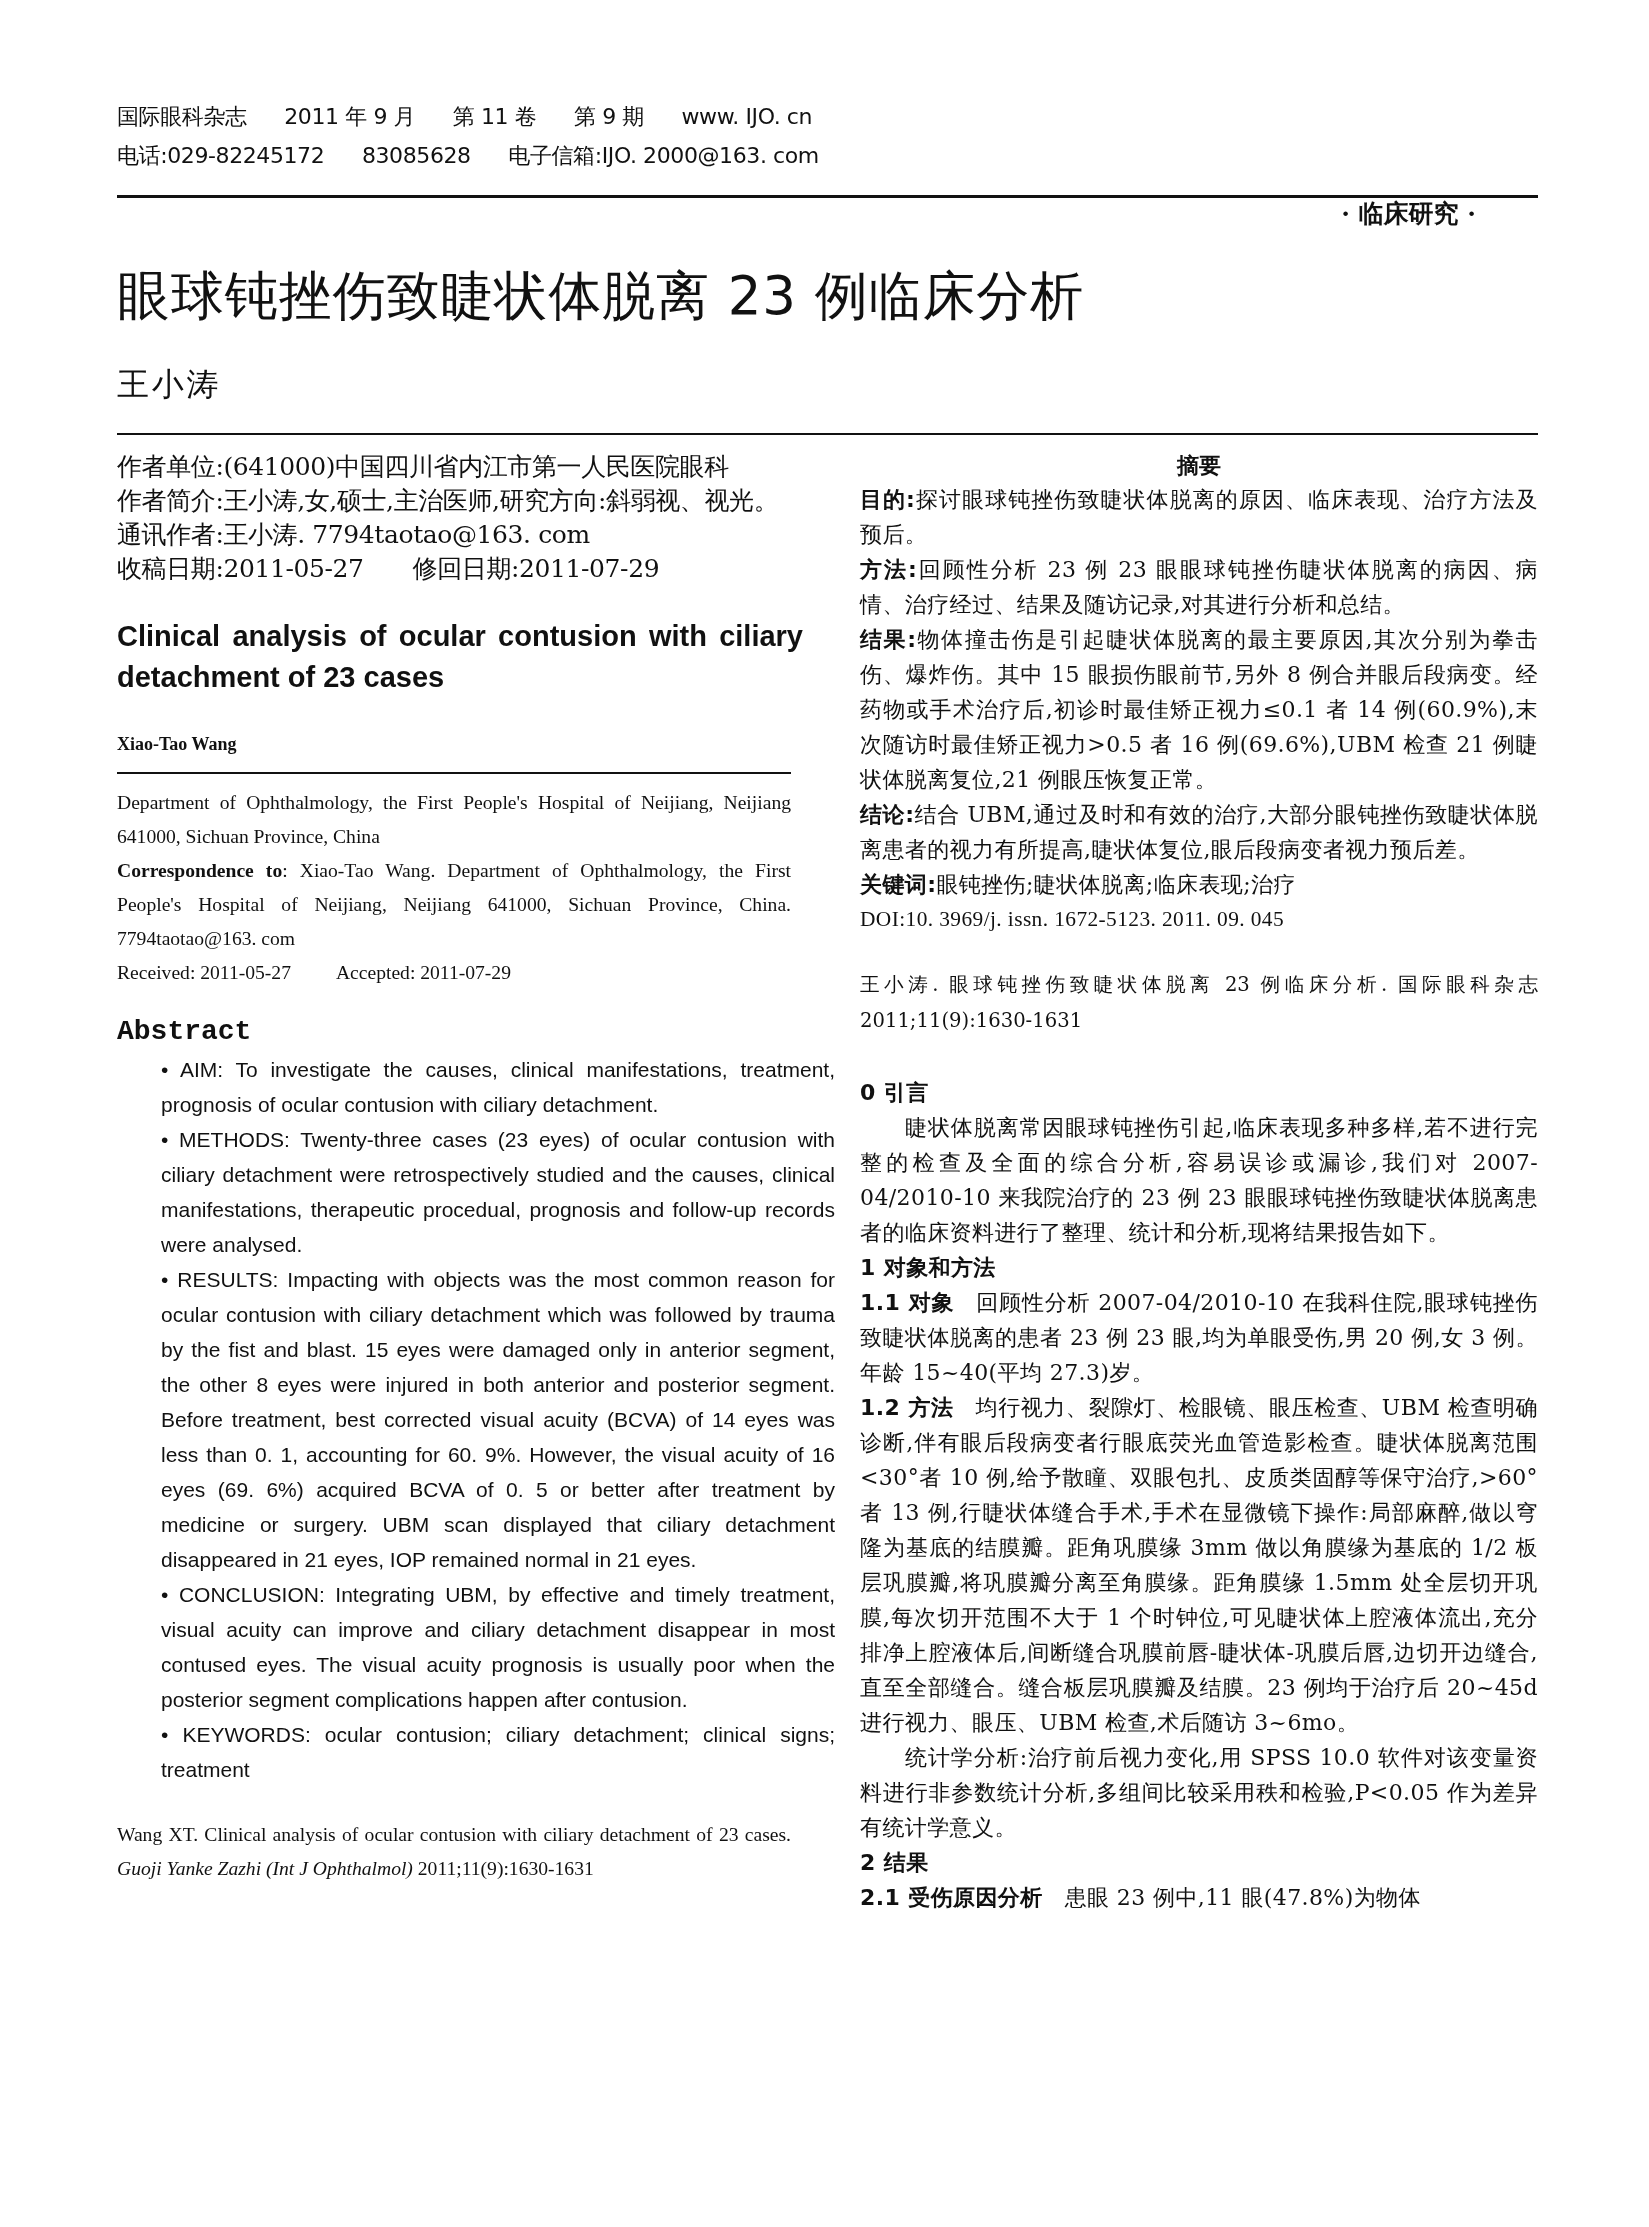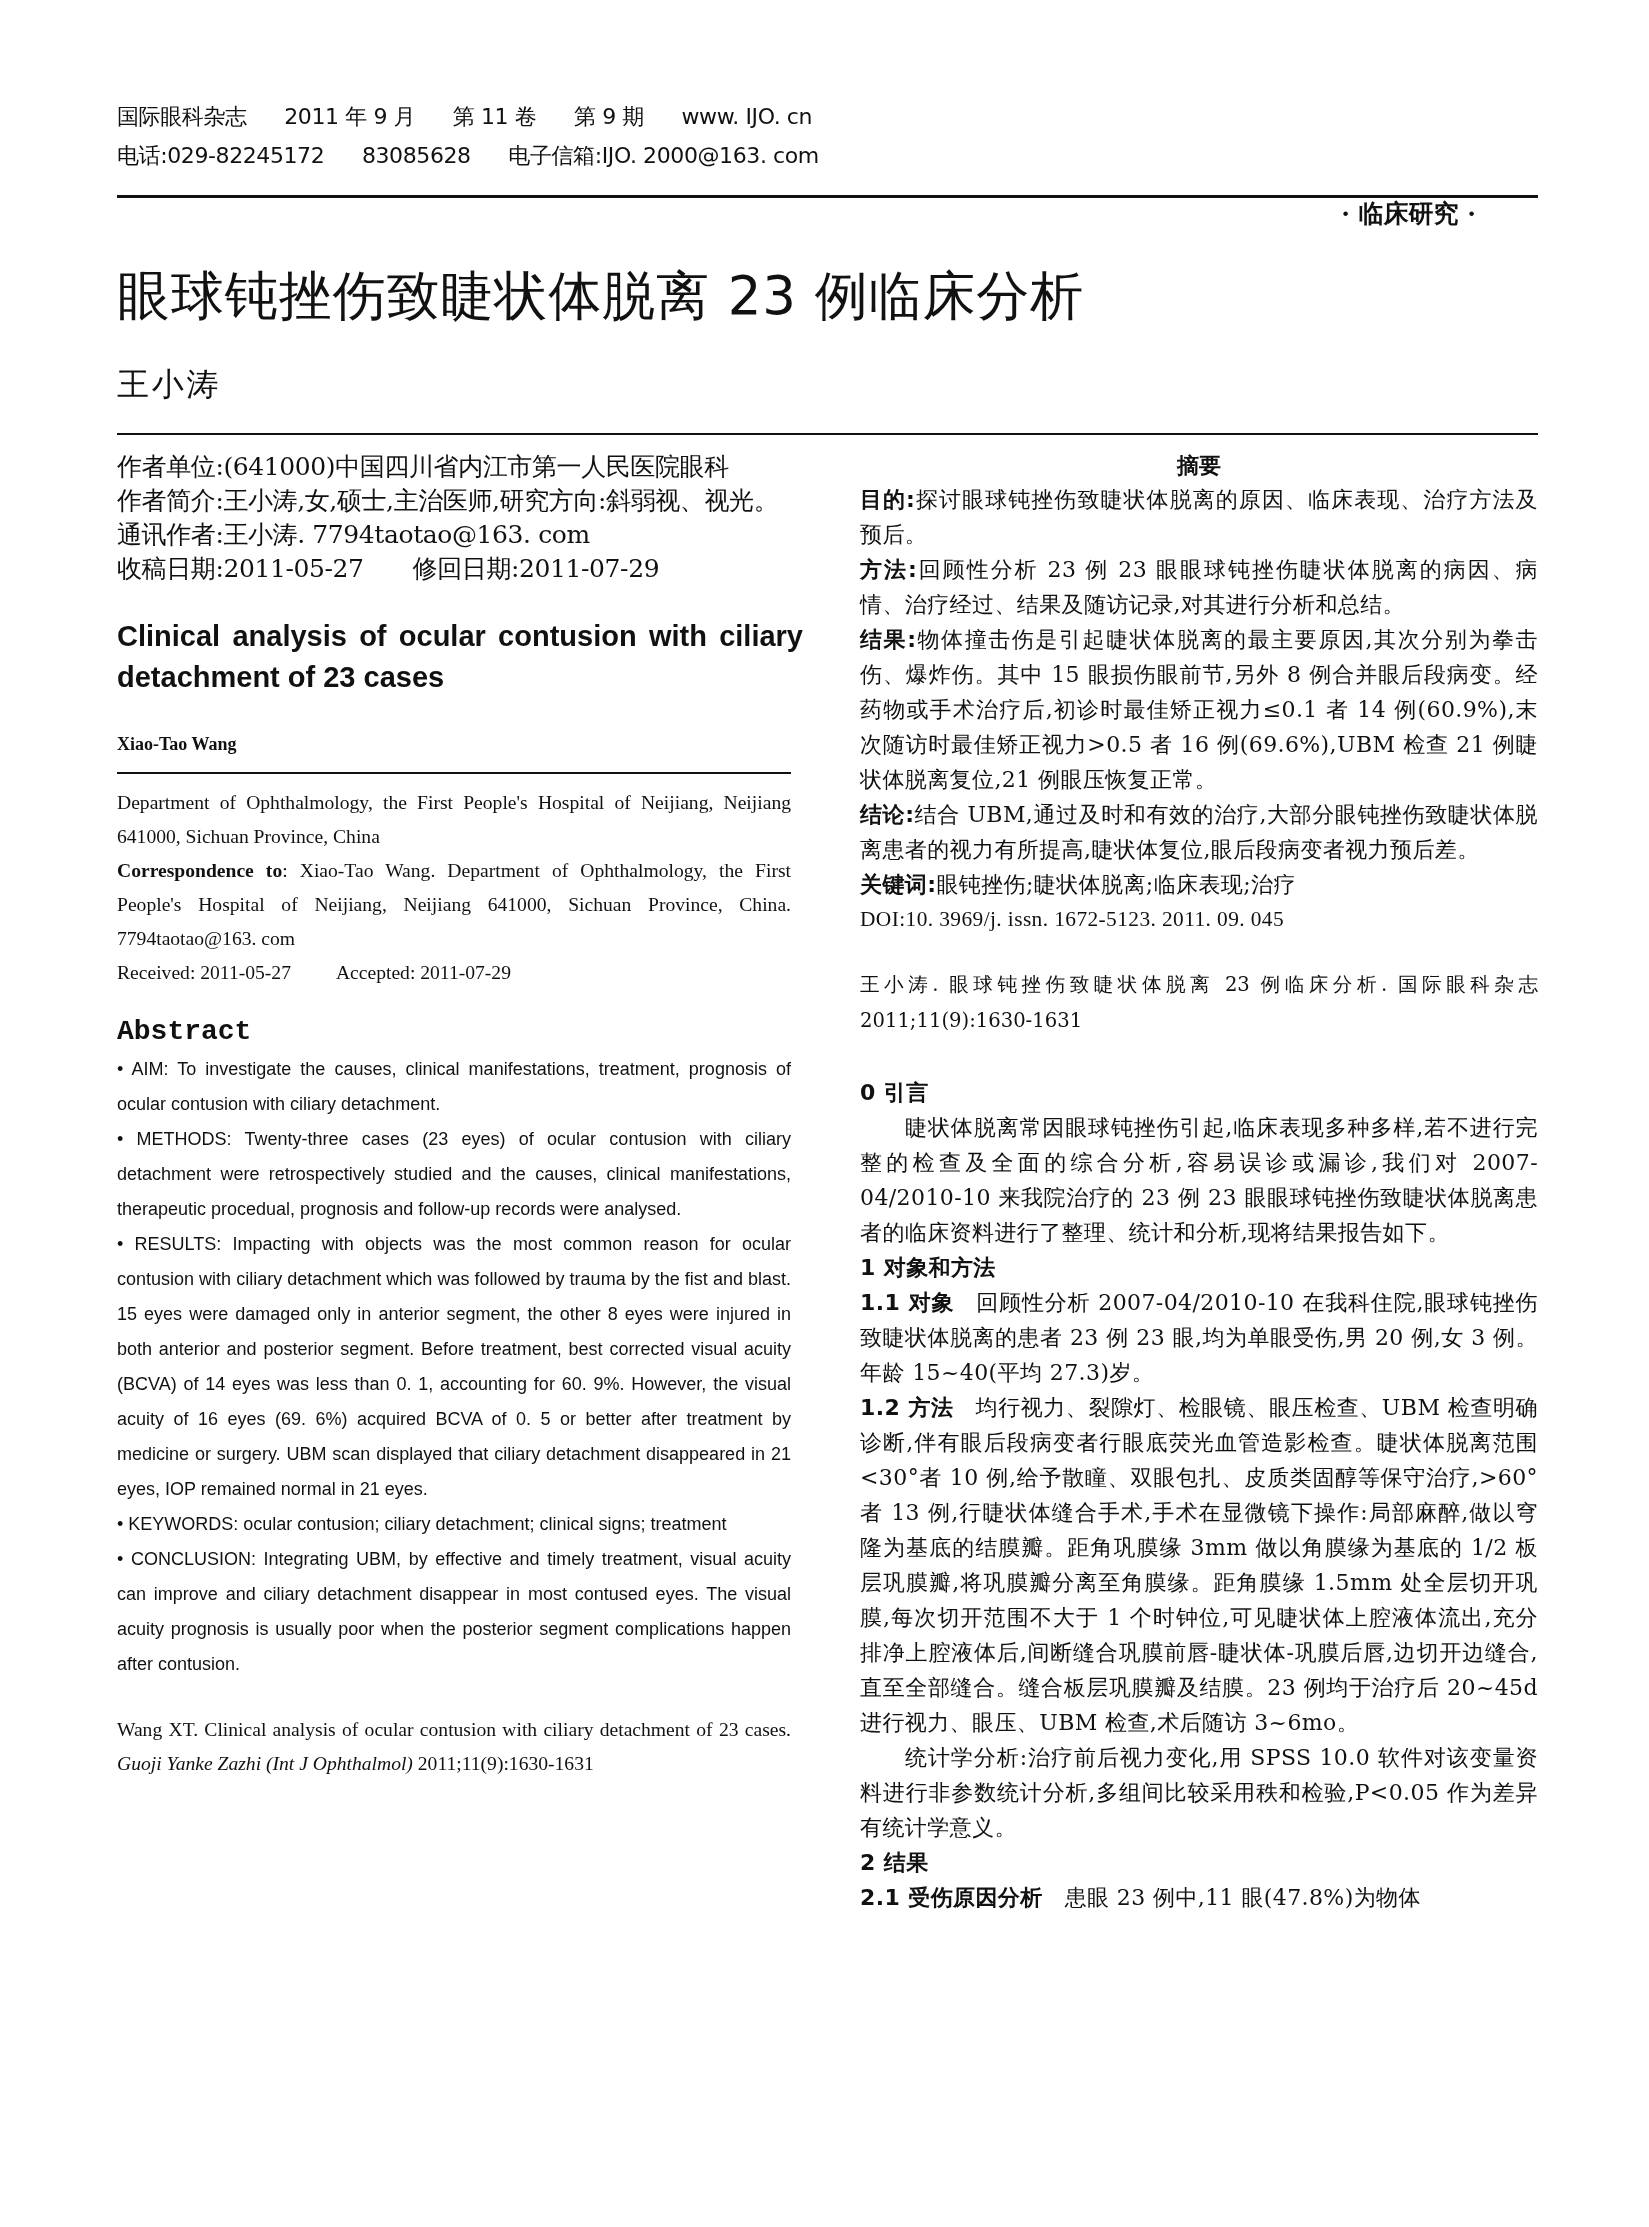--- a/index.html
+++ b/index.html
@@ -30,21 +30,21 @@
 
   .en-title { margin-top: 30px; font-family: "Liberation Sans", sans-serif; font-weight: bold; font-size: 29px; line-height: 41px; text-align: justify; text-align-last: left; }
   .en-author { margin-top: 28px; font-family: Liberation Serif, serif; font-weight: bold; font-size: 18px; line-height: 36px; }
   .en-rule { margin-top: 9.8px; width: 674px; height: 2.2px; background: #111; }
 
   .affil { margin-top: 11.6px; font-family: "Liberation Serif", serif; font-size: 19.6px; line-height: 34px; text-align: justify; width: 674px; }
   .affil b { font-weight: bold; }
   .affil .gap { display: inline-block; width: 45px; }
 
   .abs-head { margin-top: 22px; font-family: Liberation Mono, monospace; font-weight: bold; font-size: 28px; line-height: 40px; }
-  .abs-body { font-family: "Liberation Sans", sans-serif; font-size: 18px; line-height: 35px; text-align: justify; width: 674px; }
+  .abs-body { font-family: "Liberation Sans", sans-serif; font-size: 21px; line-height: 35px; text-align: justify; width: 674px; margin-left: 44px; }
   .abs-body p { margin: 0; }
 
   .cite-en { margin-top: 31px; font-family: "Liberation Serif", serif; font-size: 19.6px; line-height: 34px; text-align: justify; width: 674px; }
   .cite-en i { font-style: italic; }
 
   
   .zh-abs-head { font-family: "DejaVu Sans", sans-serif; font-weight: bold; font-size: 22px; line-height: 32px; text-align: center; }
   .zh-body { font-family: "DejaVu Serif", serif; font-size: 22px; line-height: 35px; text-align: justify; letter-spacing: 0.4px; }
   .zh-body p { margin: 0; }
   .zh-body b { font-family: "DejaVu Sans", sans-serif; font-weight: bold; }
@@ -100,22 +100,22 @@
       <div>Department of Ophthalmology, the First People's Hospital of Neijiang, Neijiang 641000, Sichuan Province, China</div>
       <div><b>Correspondence to</b><span>: Xiao-Tao Wang. Department of Ophthalmology, the First People's Hospital of Neijiang, Neijiang 641000, Sichuan Province, China. 7794taotao@163. com</span></div>
       <div><span>Received: 2011-05-27</span><span class="gap"></span><span>Accepted: 2011-07-29</span></div>
     </div>
 
     <div class="abs-head">Abstract</div>
     <div class="abs-body">
       <p>• AIM: To investigate the causes, clinical manifestations, treatment, prognosis of ocular contusion with ciliary detachment.</p>
       <p>• METHODS: Twenty-three cases (23 eyes) of ocular contusion with ciliary detachment were retrospectively studied and the causes, clinical manifestations, therapeutic procedual, prognosis and follow-up records were analysed.</p>
       <p>• RESULTS: Impacting with objects was the most common reason for ocular contusion with ciliary detachment which was followed by trauma by the fist and blast. 15 eyes were damaged only in anterior segment, the other 8 eyes were injured in both anterior and posterior segment. Before treatment, best corrected visual acuity (BCVA) of 14 eyes was less than 0. 1, accounting for 60. 9%. However, the visual acuity of 16 eyes (69. 6%) acquired BCVA of 0. 5 or better after treatment by medicine or surgery. UBM scan displayed that ciliary detachment disappeared in 21 eyes, IOP remained normal in 21 eyes.</p>
+      <p>• CONCLUSION: Integrating UBM, by effective and timely treatment, visual acuity can improve and ciliary detachment disappear in most contused eyes. The visual acuity prognosis is usually poor when the posterior segment complications happen after contusion.</p>
       <p>• KEYWORDS: ocular contusion; ciliary detachment; clinical signs; treatment</p>
-      <p>• CONCLUSION: Integrating UBM, by effective and timely treatment, visual acuity can improve and ciliary detachment disappear in most contused eyes. The visual acuity prognosis is usually poor when the posterior segment complications happen after contusion.</p>
     </div>
 
     <div class="cite-en">
       <span>Wang XT. Clinical analysis of ocular contusion with ciliary detachment of 23 cases. </span><i>Guoji Yanke Zazhi (Int J Ophthalmol)</i><span> 2011;11(9):1630-1631</span>
     </div>
   </div>
 
   <div class="col col-right">
     <div class="zh-abs-head">摘要</div>
     <div class="zh-body">

